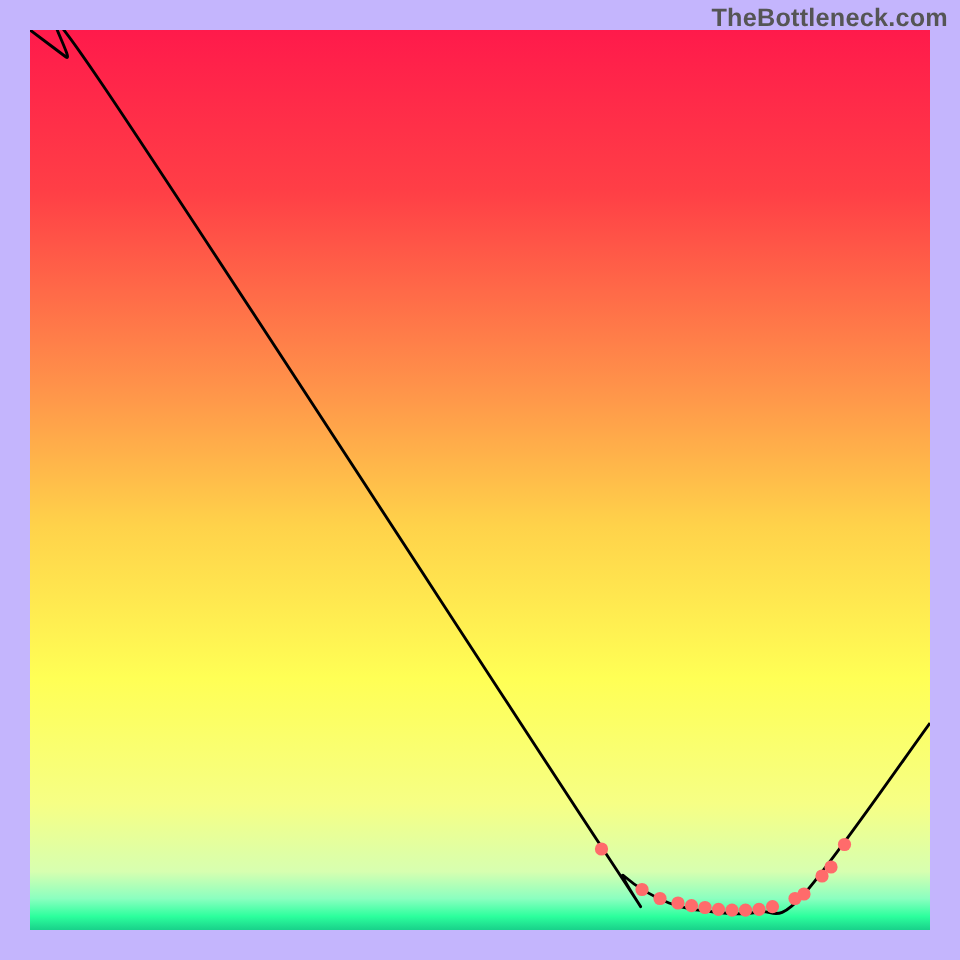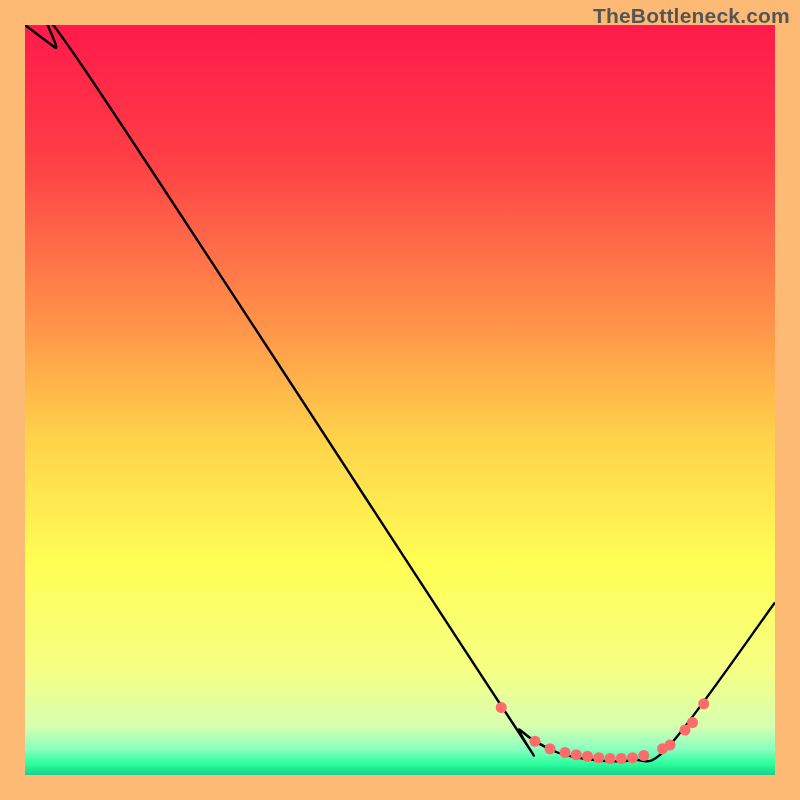--- a/index.html
+++ b/index.html
@@ -7,21 +7,21 @@
     padding: 0;
     width: 800px;
     height: 800px;
     background: #000;
     overflow: hidden;
   }
   .frame {
     position: relative;
     width: 800px;
     height: 800px;
-    background: #fdba74;
+    background: #c4b5fd;
   }
   .plot {
     position: absolute;
     left: 25px;
     top: 25px;
     width: 750px;
     height: 750px;
     overflow: hidden;
   }
   .attribution {

